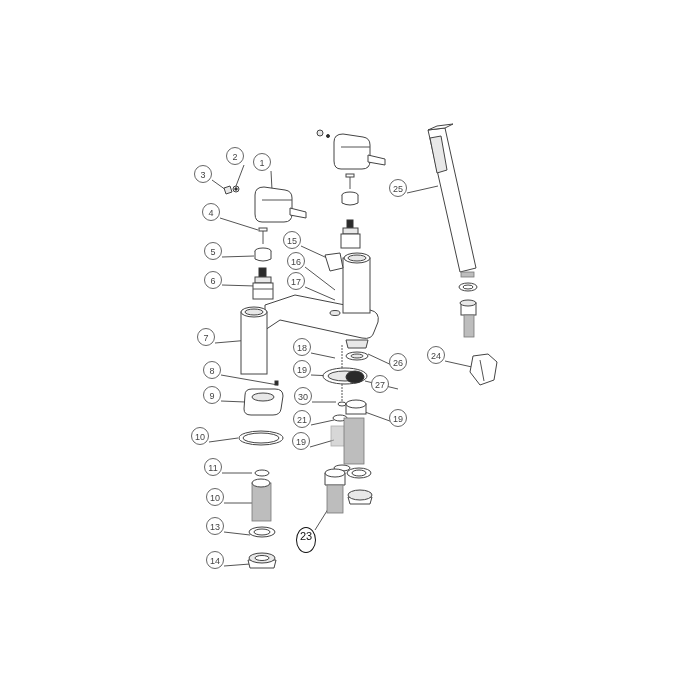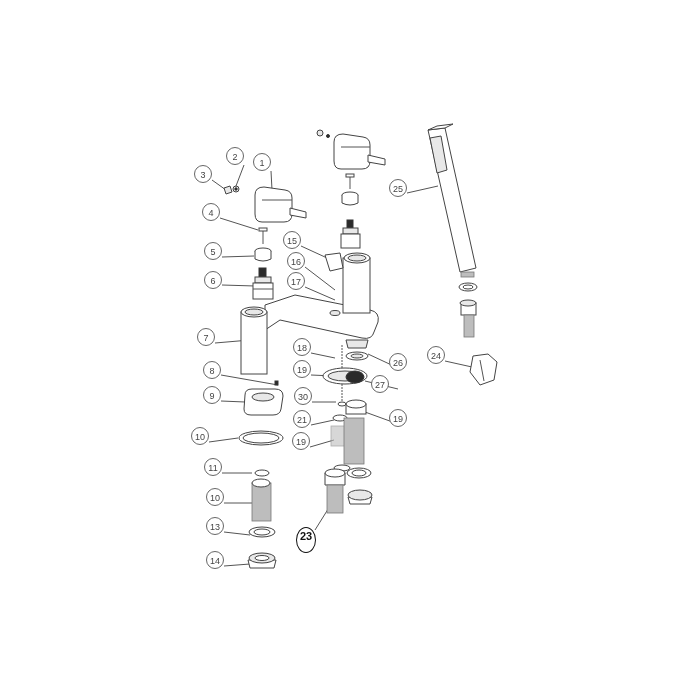--- a/index.html
+++ b/index.html
@@ -6,21 +6,21 @@
   body{width:700px;height:700px;overflow:hidden;font-family:"Liberation Sans",sans-serif;}
   #stage{position:relative;width:700px;height:700px;background:#fff;}
   svg{position:absolute;left:0;top:0;}
   .ln{stroke:#555;stroke-width:1;fill:none;}
   .pt{stroke:#444;stroke-width:1;fill:#fff;}
   .pt2{stroke:#444;stroke-width:1;fill:#e8e8e8;}
   .dark{stroke:#333;stroke-width:1;fill:#2a2a2a;}
   .thread{stroke:#777;stroke-width:0.8;fill:#bdbdbd;}
   .callout{position:absolute;width:18px;height:18px;border:1px solid #666;border-radius:50%;
     background:#fff;font-size:9px;color:#444;text-align:center;line-height:18px;box-sizing:border-box;}
-  .callout.bold{border:1.5px solid #111;color:#111;font-weight:bold;font-size:11px;width:20px;height:26px;line-height:17px;}
+  .callout.bold{border:1.5px solid #111;color:#111;font-weight:normal;font-size:11px;width:20px;height:26px;line-height:17px;}
 </style>
 </head>
 <body>
 
 <div id="stage">
 <svg width="700" height="700" viewBox="0 0 700 700">
 
   <g class="ln">
     <line x1="271" y1="171" x2="272" y2="190"></line>
     <line x1="244" y1="165" x2="236" y2="186"></line>

